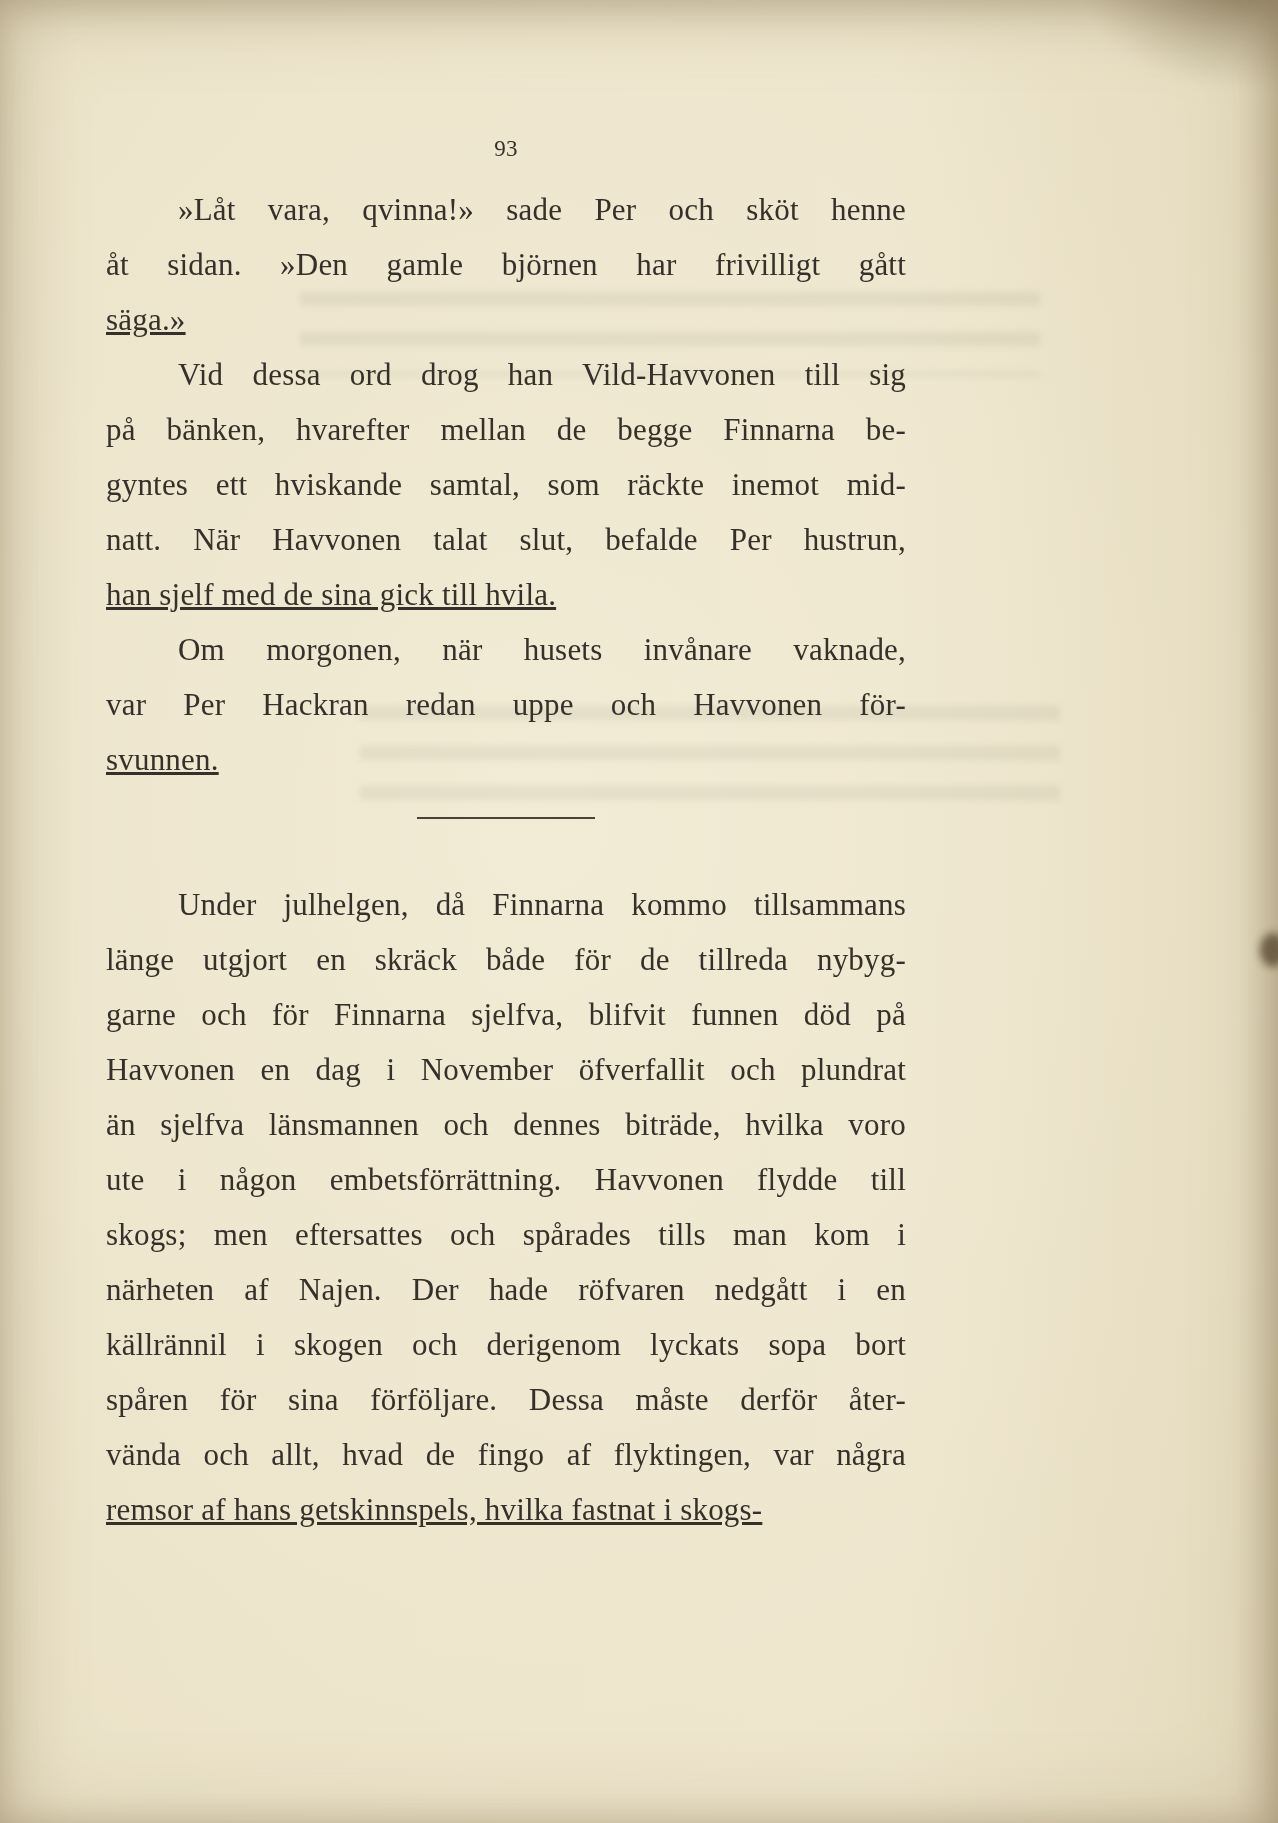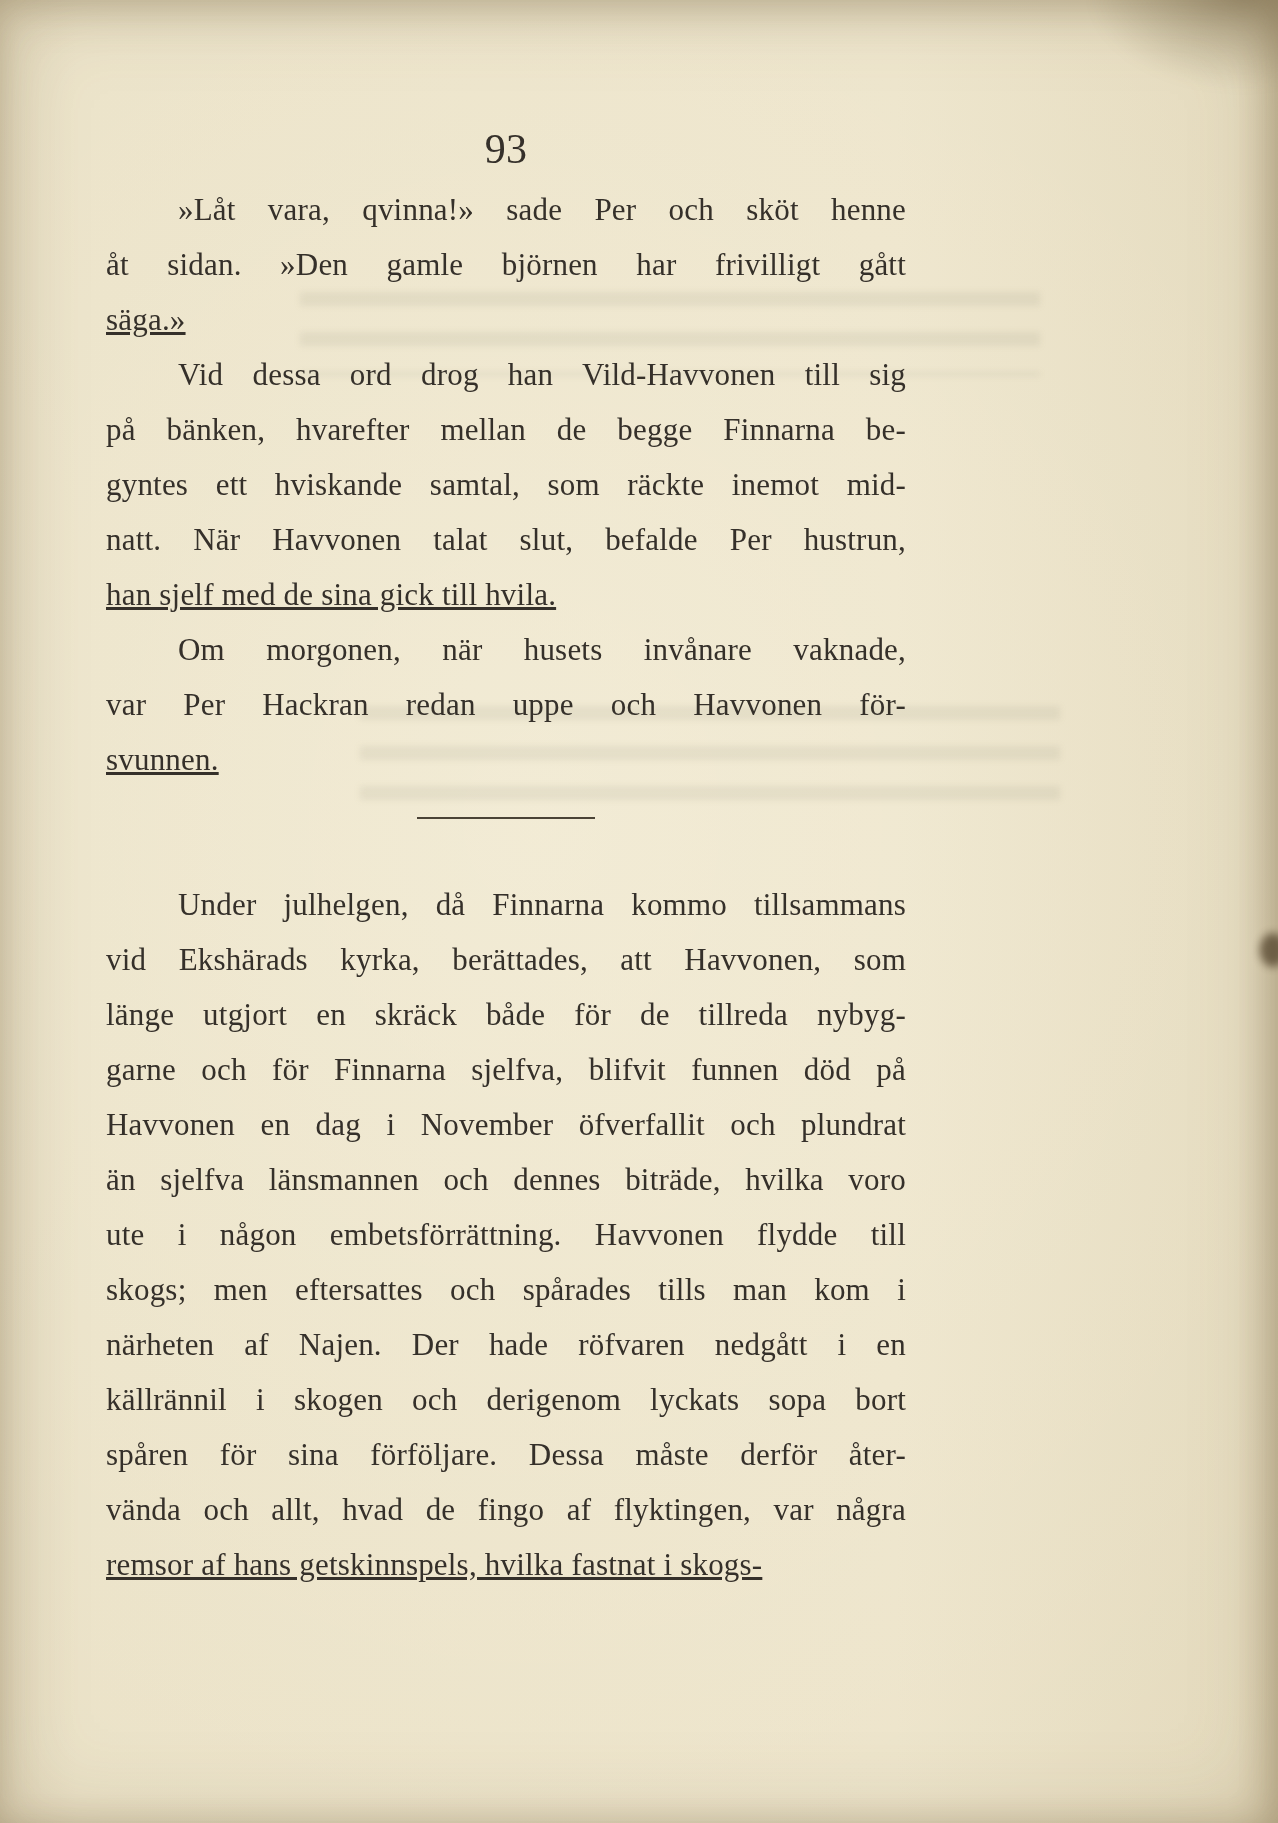--- a/index.html
+++ b/index.html
@@ -66,21 +66,21 @@
     position: absolute;
     left: 106px;
     top: 130px;
     width: 800px;
     font-size: 31px;
     line-height: 55px;
     letter-spacing: 0.2px;
   }
   .page-number {
     text-align: center;
-    font-size: 42px;
+    font-size: 23px;
     line-height: 38px;
     margin-bottom: 14px;
   }
   .paragraph { margin: 0; }
   .line {
     text-align: justify;
     text-align-last: justify;
     white-space: normal;
   }
   .line.first { text-indent: 72px; }
@@ -116,21 +116,20 @@
           <div class="line last">han sjelf med de sina gick till hvila.</div>
         </div>
         <div class="paragraph">
           <div class="line first">Om morgonen, när husets invånare vaknade,</div>
           <div class="line">var Per Hackran redan uppe och Havvonen för-</div>
           <div class="line last">svunnen.</div>
         </div>
         <div class="rule"></div>
         <div class="paragraph">
           <div class="line first">Under julhelgen, då Finnarna kommo tillsammans</div>
-          <div class="line">vid Ekshärads kyrka, berättades, att Havvonen, som</div>
           <div class="line">länge utgjort en skräck både för de tillreda nybyg-</div>
           <div class="line">garne och för Finnarna sjelfva, blifvit funnen död på</div>
           <div class="line">Havvonen en dag i November öfverfallit och plundrat</div>
           <div class="line">än sjelfva länsmannen och dennes biträde, hvilka voro</div>
           <div class="line">ute i någon embetsförrättning.  Havvonen flydde till</div>
           <div class="line">skogs; men eftersattes och spårades tills man kom i</div>
           <div class="line">närheten af Najen.  Der hade röfvaren nedgått i en</div>
           <div class="line">källrännil i skogen och derigenom lyckats sopa bort</div>
           <div class="line">spåren för sina förföljare.  Dessa måste derför åter-</div>
           <div class="line">vända och allt, hvad de fingo af flyktingen, var några</div>

